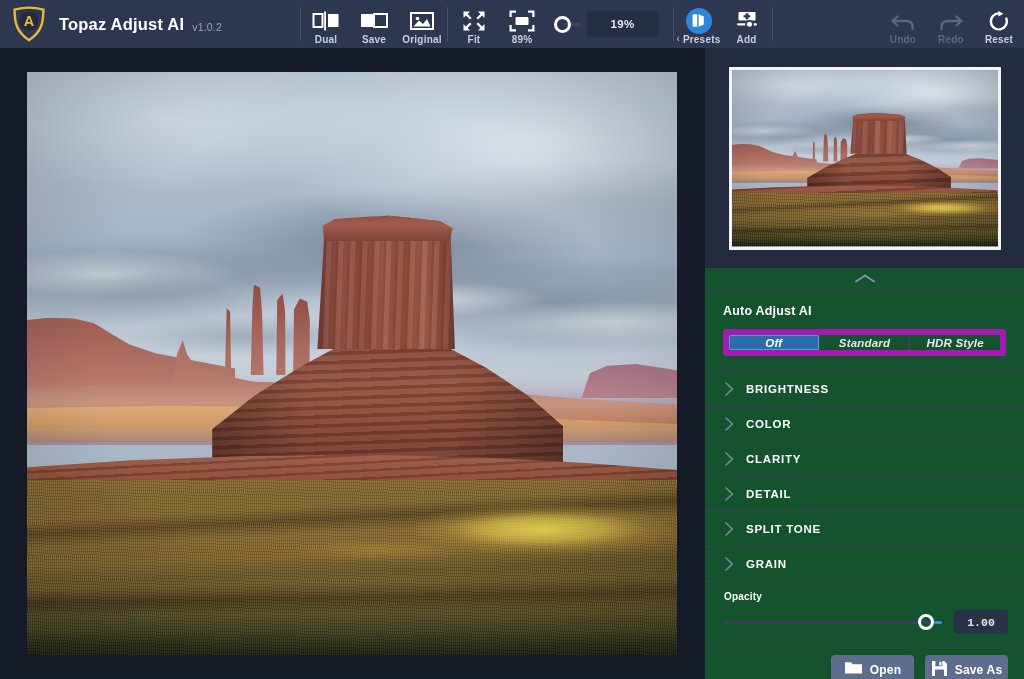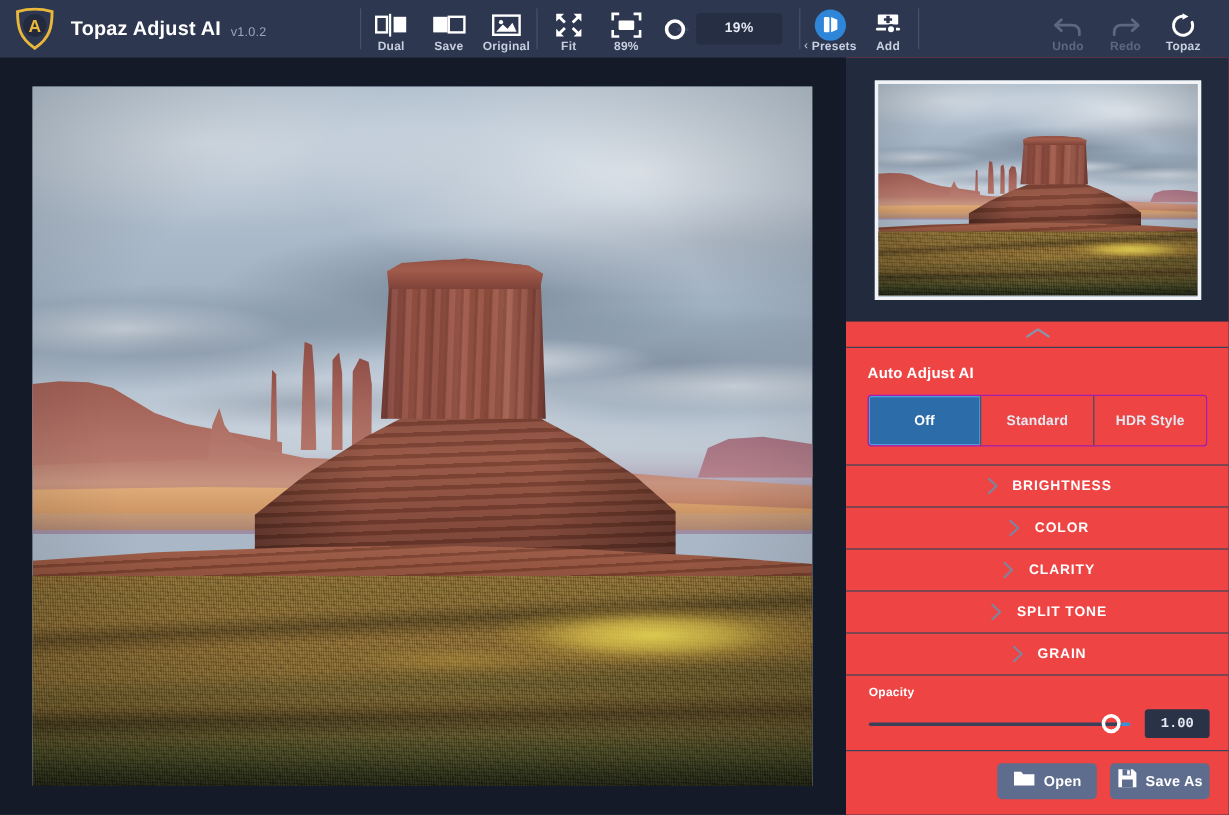--- a/index.html
+++ b/index.html
@@ -274,21 +274,21 @@
   }
   .vignette {
     position: absolute; inset: 0;
     background: radial-gradient(ellipse 78% 78% at 50% 46%, rgba(0,0,0,0) 52%, rgba(0,0,0,.22) 100%);
   }
 
   
   .rpanel {
     position: absolute; left: 705px; top: 48px;
     width: 319px; height: 631px;
-    background: #ef4444;
+    background: #14532d;
     display: flex; flex-direction: column;
   }
   .thumbzone {
     height: 220px; flex: none;
     display: flex; align-items: center; justify-content: center;
     background: #222a3d;
   }
   .thumb {
     width: 272px; height: 183px;
     border: 3px solid #f1f3f7;
@@ -300,41 +300,40 @@
     cursor: pointer; border-bottom: 1px solid #39415a;
   }
   .chev-up { display: block; }
 
   .autoblock { padding: 14px 18px 15px 18px; border-bottom: 1px solid #39415a; }
   .autotitle {
     font-size: 12.5px; color: #ffffff; font-weight: bold;
     letter-spacing: .2px; margin-bottom: 11px;
   }
   .segctl {
-    display: flex; height: 43px;
-    border: 1px solid #a21caf; border-radius: 3px; overflow: hidden;
+    display: flex; height: 27px;
+    border: 6px solid #a21caf; border-radius: 3px; overflow: hidden; font-style: italic;
   }
   .seg {
     flex: 1; display: flex; align-items: center; justify-content: center;
     font-size: 11.5px; color: #e3e8f1; font-weight: bold; letter-spacing: .2px;
     cursor: pointer; border-right: 1px solid #3f4963;
   }
   .seg:last-child { border-right: none; }
   .seg.active {
     background: #2c6ca8; color: #ffffff;
     box-shadow: inset 0 0 0 1px #4e9ddc;
     border-radius: 2px;
   }
 
   .sections { flex: none; }
   .srow {
     height: 35px; display: flex; align-items: center;
     padding-left: 19px; border-bottom: 1px solid #39415a;
     cursor: pointer;
-    justify-content: center;
   }
   .srow .chev { width: 22px; display: flex; align-items: center; }
   .srow .slabel {
     font-size: 11.5px; color: #ffffff; font-weight: bold; letter-spacing: .75px;
   }
 
   .opacity-block { border-bottom: 1px solid #39415a; padding: 9px 16px 10px 19px; }
   .op-title { font-size: 10px; color: #ffffff; font-weight: bold; letter-spacing: .2px; }
   .op-row { display: flex; align-items: center; margin-top: 8px; }
   .op-slider { position: relative; flex: 1; height: 18px; display: flex; align-items: center; }
@@ -470,21 +469,21 @@
             <rect x="2" y="13.2" width="20" height="2.2" rx="1.1" fill="#ffffff"></rect>
             <circle cx="14.5" cy="14.3" r="3.4" fill="#ffffff" stroke="#2e3750" stroke-width="1.8"></circle>
           </svg>
         </span>
         <span class="lbl">Add</span>
       </div>
     </div>
 
     <div class="spacer"></div>
 
-    <div class="tgroup" style="padding-right:14px">
+    <div class="tgroup" style="padding-right:1px">
       <div class="tool dim">
         <span class="ic">
           <svg width="26" height="22" viewBox="0 0 26 22">
             <path d="M7.5 6.5 L2.5 11 L7.5 15.5" fill="none" stroke="#5d6780" stroke-width="2.3" stroke-linecap="round" stroke-linejoin="round"></path>
             <path d="M2.8 11 L16 11 C20.5 11 22.5 13.5 22.5 17 L22.5 19" fill="none" stroke="#5d6780" stroke-width="2.3" stroke-linecap="round"></path>
           </svg>
         </span>
         <span class="lbl">Undo</span>
       </div>
       <div class="tool dim">
@@ -496,21 +495,21 @@
         </span>
         <span class="lbl">Redo</span>
       </div>
       <div class="tool">
         <span class="ic">
           <svg width="24" height="22" viewBox="0 0 24 22">
             <path d="M12 3.4 A 8 8 0 1 0 19.4 8.6" fill="none" stroke="#ffffff" stroke-width="2.4" stroke-linecap="round"></path>
             <path d="M11.4 1 L11.4 6.4 L16.4 3.7 Z" fill="#ffffff"></path>
           </svg>
         </span>
-        <span class="lbl">Topaz</span>
+        <span class="lbl">Reset</span>
       </div>
     </div>
   </div>
 
   <div class="canvas">
     <div class="photo">
       <div class="sky"></div>
       <div class="sky2"></div>
       <div class="haze"></div>
       <div class="mesa-l"></div>
@@ -615,20 +614,28 @@
             </svg>
         </span>
         <span class="slabel">CLARITY</span>
       </div>
       <div class="srow">
         <span class="chev">
           <svg width="11" height="16" viewBox="0 0 11 16">
               <path d="M2 2 L8.4 8 L2 14" fill="none" stroke="#7c86a0" stroke-width="1.7" stroke-linecap="round" stroke-linejoin="round"></path>
             </svg>
         </span>
+        <span class="slabel">DETAIL</span>
+      </div>
+      <div class="srow">
+        <span class="chev">
+          <svg width="11" height="16" viewBox="0 0 11 16">
+              <path d="M2 2 L8.4 8 L2 14" fill="none" stroke="#7c86a0" stroke-width="1.7" stroke-linecap="round" stroke-linejoin="round"></path>
+            </svg>
+        </span>
         <span class="slabel">SPLIT TONE</span>
       </div>
       <div class="srow">
         <span class="chev">
           <svg width="11" height="16" viewBox="0 0 11 16">
               <path d="M2 2 L8.4 8 L2 14" fill="none" stroke="#7c86a0" stroke-width="1.7" stroke-linecap="round" stroke-linejoin="round"></path>
             </svg>
         </span>
         <span class="slabel">GRAIN</span>
       </div>

